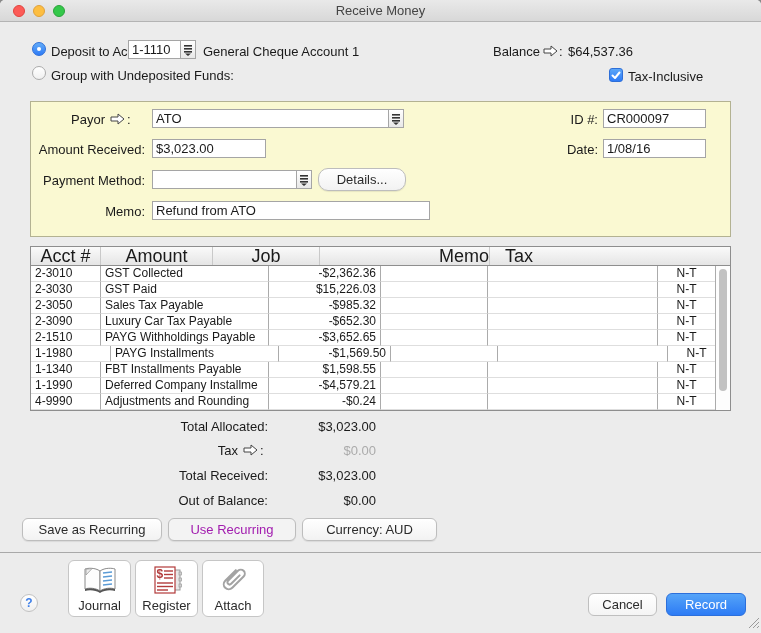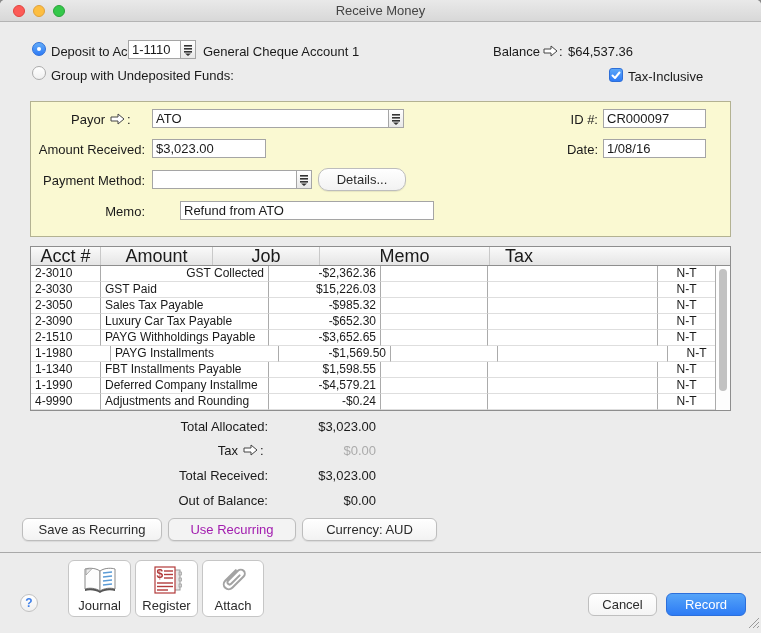--- a/index.html
+++ b/index.html
@@ -200,34 +200,34 @@
     <svg width="10" height="12" viewBox="0 0 10 12">
       <rect x="1" y="1" width="8" height="1.6" fill="#333"></rect>
         <rect x="1" y="4" width="8" height="1.6" fill="#333"></rect>
         <rect x="1" y="7" width="8" height="1.6" fill="#333"></rect>
       <polygon points="2,9.5 8,9.5 5,12" fill="#333"></polygon>
     </svg>
   </div>
   <div class="pushbtn" style="left:318px; top:168px; width:88px; border-radius:10px;">Details...</div>
 
   <span class="lbl r" style="left:65px; top:204px; width:80px;">Memo:</span>
-  <div class="field" style="left:152px; top:201px; width:254px;margin-left:28px;">Refund from ATO</div>
+  <div class="field" style="left:152px; top:201px; width:278px;">Refund from ATO</div>
 
   <div class="grid">
     <div class="grid-header">
         <div class="hcell" style="width: 70px;">Acct #</div>
         <div class="hcell" style="width: 112px;">Amount</div>
         <div class="hcell" style="width: 107px;">Job</div>
-        <div class="hcell" style="width: 170px;">Memo</div>
+        <div class="hcell" style="width: 170px; text-align: right;">Memo</div>
         <div class="hcell" style="width: 58px;">Tax</div>
       </div>
     <div class="grid-body">
         <div class="row">
           <div class="cell c-acct" style="width: 70px;">2-3010</div>
-          <div class="cell c-name" style="width: 168px; text-align: right;">GST Collected</div>
+          <div class="cell c-name" style="width: 168px;">GST Collected</div>
           <div class="cell c-amount" style="width: 112px;">-$2,362.36</div>
           <div class="cell c-job" style="width: 107px;"></div>
           <div class="cell c-memo" style="width: 170px;"></div>
           <div class="cell c-tax" style="width: 58px;">N-T</div>
         </div>
         <div class="row">
           <div class="cell c-acct" style="width: 70px;">2-3030</div>
           <div class="cell c-name" style="width: 168px;">GST Paid</div>
           <div class="cell c-amount" style="width: 112px;">$15,226.03</div>
           <div class="cell c-job" style="width: 107px;"></div>

